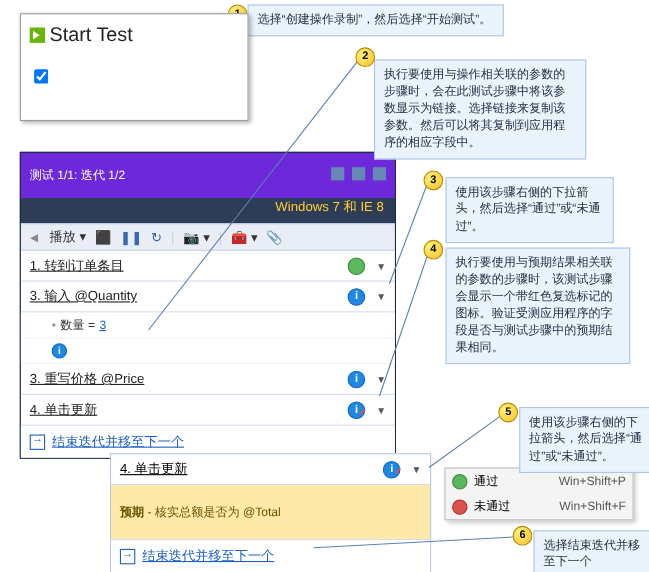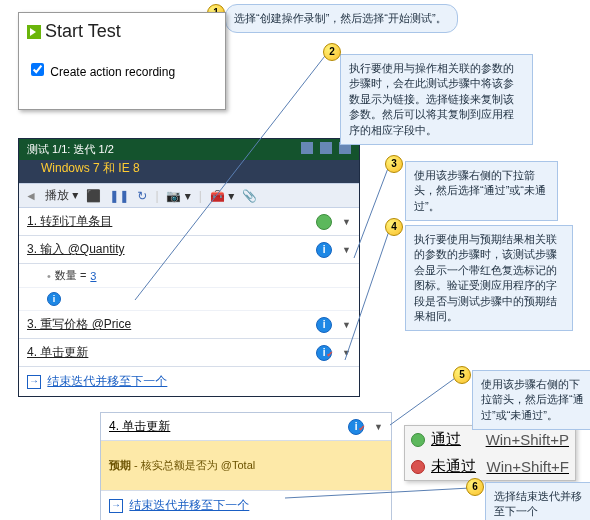--- a/index.html
+++ b/index.html
@@ -8,23 +8,23 @@
   
   
   .dlg { position:absolute; left:18px; top:12px; width:190px; height:80px; border:1px solid #999; box-shadow:2px 2px 4px rgba(0,0,0,.3); background:#fff; padding:8px; z-index:25; }
   .dlg .st { font-size:18px; color:#222; }
   .dlg .st .arrow { display:inline-block; width:14px; height:14px; background:#6ab50b; position:relative; margin-right:4px; vertical-align:middle; }
   .dlg .st .arrow::after{content:"";position:absolute;left:3px;top:3px;border-left:6px solid #fff;border-top:4px solid transparent;border-bottom:4px solid transparent;}
   .dlg label { display:block; margin-top:18px; font-size:12px; }
   
   
   .panel { position:absolute; left:18px; top:138px; width:340px; background:#2e3d57; color:#fff; border:1px solid #1c2a42; }
-  .panel .titlebar { font-size:11px; padding:3px 8px; background:#14532d; }
+  .panel .titlebar { font-size:11px; padding:13px 8px; background:#6d28d9; }
   .panel .title2 { font-size:16px; padding:6px 10px; }
-  .panel .subtitle { text-align:left; font-size:12px; color:#ffcc33; padding:0 22px 6px; }
+  .panel .subtitle { text-align:right; font-size:12px; color:#ffcc33; padding:0 10px 6px; }
   .toolbar { background:#e9eef6; border-top:1px solid #c6d2e6; border-bottom:1px solid #c6d2e6; padding:3px 6px; display:flex; align-items:center; gap:8px; color:#333; }
   .steps { background:#fff; color:#222; }
   .step { border-bottom:1px solid #d6dde9; padding:5px 8px; display:flex; align-items:center; gap:6px; position:relative;}
   .step .txt{ flex:1;text-decoration:underline;}
   .step .status{ width:14px; height:14px; border-radius:50%;}
   .pass{ background:#5cb85c; border:1px solid #3e8e3e;}
   .info{ background:#1e88e5; border:1px solid #1565c0; color:#fff; text-align:center; font-weight:bold; font-size:10px; line-height:14px;}
   .chev{ color:#555; font-size:9px; margin-left:4px;}
   .sub { padding:4px 8px 4px 28px; background:#fff; color:#333; border-bottom:1px solid #eef1f7; font-size:11px; display:flex; align-items:center; gap:4px;}
   .link { color:#1a5fc4; text-decoration:underline; cursor:pointer; }
@@ -32,37 +32,37 @@
   .footer-ico{ width:12px;height:12px;display:inline-block;border:1px solid #1a5fc4;position:relative;margin-right:3px;vertical-align:middle;}
   .footer-ico::after{content:"→";position:absolute;left:1px;top:-2px;font-size:10px;color:#1a5fc4;}
   
   
   .pop { position:absolute; left:100px; top:412px; width:290px; border:1px solid #b9c7dd; background:#fff;}
   .pop .step{ border-bottom:1px solid #d6dde9;}
   .pop .exp { background:#fde9a8; color:#6b5200; padding:17px 8px; font-size:11px;}
   .pop .det { background:#f5ecc4; padding:5px 8px; font-size:11px;}
   
   
-  .menu { position:absolute; left:404px; top:425px; width:170px; border:1px solid #bfbfbf; background:#f4f4f4; font-size:15px; box-shadow:2px 2px 4px rgba(0,0,0,.2);text-decoration:underline;}
+  .menu { position:absolute; left:404px; top:425px; width:170px; border:1px solid #bfbfbf; background:#f4f4f4; font-size:11px; box-shadow:2px 2px 4px rgba(0,0,0,.2);}
   .menu .mi{ padding:4px 6px; display:flex; align-items:center; gap:6px;}
   .menu .dot-pass{width:12px;height:12px;border-radius:50%;background:#5cb85c;border:1px solid #3e8e3e;}
   .menu .dot-fail{width:12px;height:12px;border-radius:50%;background:#d9534f;border:1px solid #b52b27;}
   .menu .kb{ margin-left:auto; color:#555;}
   
   svg.connector{position:absolute;z-index:12;pointer-events:none;}
 </style>
 </head>
 <body>
 
 <span class="callout-num" style="left:207px; top:4px;">1</span>
-<div class="callout-box" style="left:225px; top:4px; width:215px;border-radius:12px;"><span>选择“创建操作录制”，然后选择“开始测试”。</span></div>
+<div class="callout-box" style="left:225px; top:4px; width:215px;"><span>选择“创建操作录制”，然后选择“开始测试”。</span></div>
 
 <div class="dlg">
   <div class="st"><span class="arrow"></span><span>Start Test</span></div>
-  <label><input type="checkbox" checked="" style=""> <span>Create action recording</span></label>
+  <label><input type="checkbox" checked="" style=""> </label>
 </div>
 
 <span class="callout-num" style="left:323px; top:43px;">2</span>
 <div class="callout-box" style="left:340px; top:54px; width:175px;"><span>执行要使用与操作相关联的参数的步骤时，会在此测试步骤中将该参数显示为链接。选择链接来复制该参数。然后可以将其复制到应用程序的相应字段中。</span></div>
 
 <span class="callout-num" style="left:385px; top:155px;">3</span>
 <div class="callout-box" style="left:405px; top:161px; width:135px;"><span>使用该步骤右侧的下拉箭头，然后选择“通过”或“未通过”。</span></div>
 
 <span class="callout-num" style="left:385px; top:218px;">4</span>
 <div class="callout-box" style="left:405px; top:225px; width:150px;"><span>执行要使用与预期结果相关联的参数的步骤时，该测试步骤会显示一个带红色复选标记的图标。验证受测应用程序的字段是否与测试步骤中的预期结果相同。</span></div>

